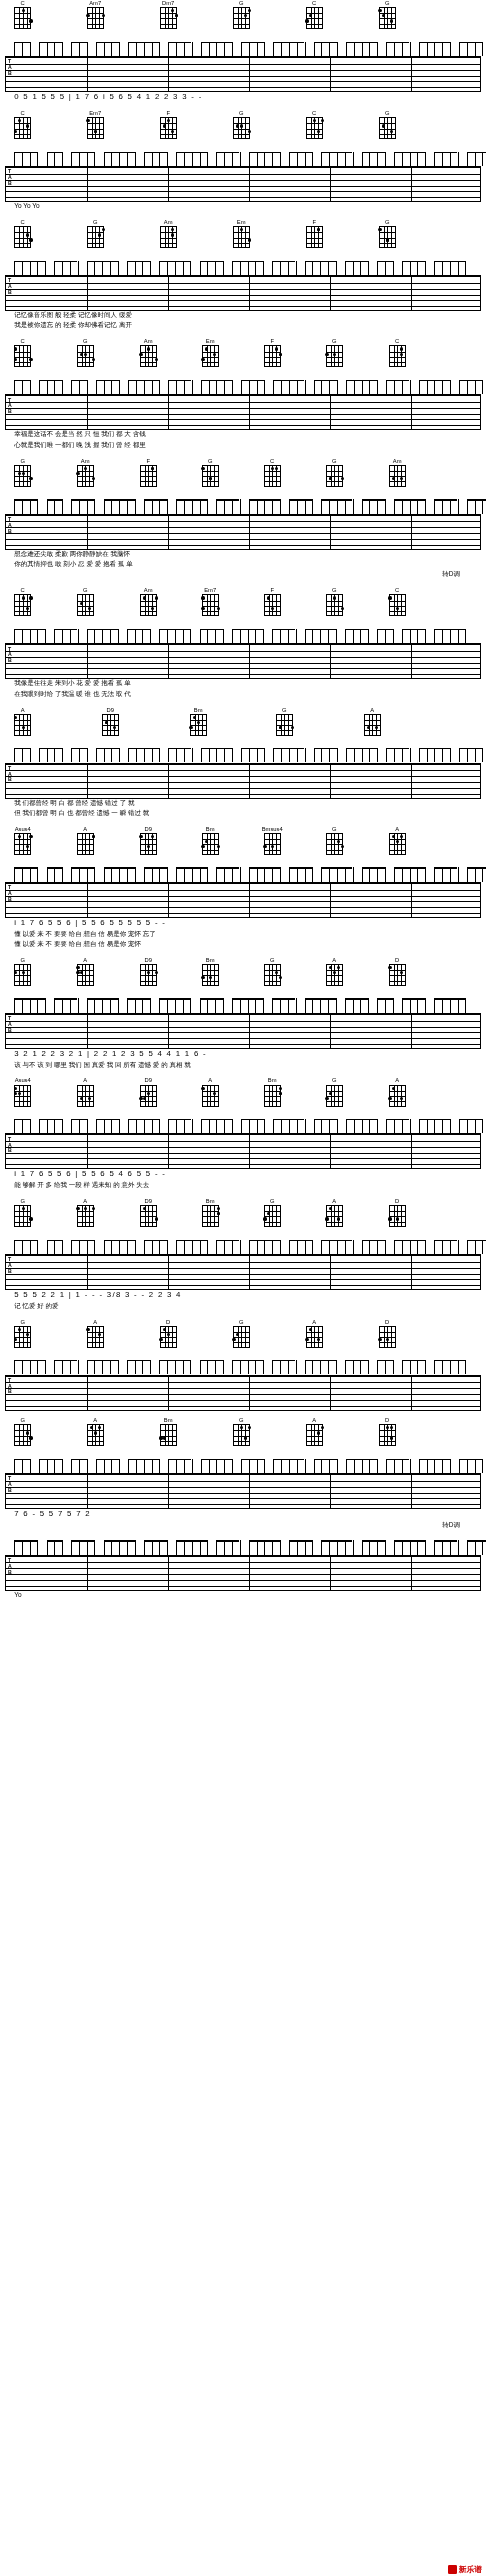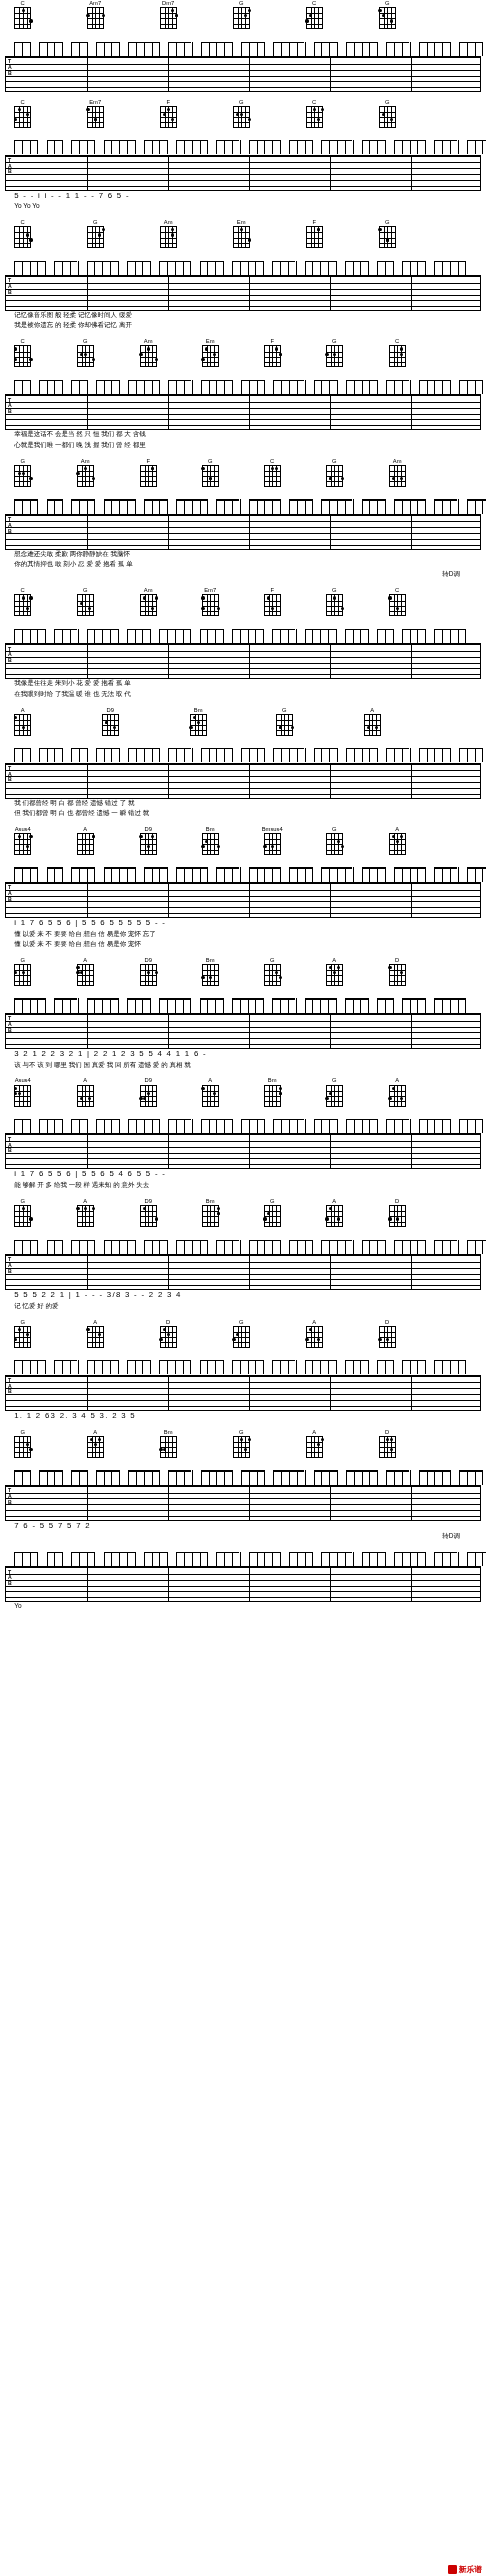--- a/index.html
+++ b/index.html
@@ -220,20 +220,23 @@
             <span>T</span>
             <span>A</span>
             <span>B</span>
           </div>
           <div class="bar" style="left: 81px;"></div>
           <div class="bar" style="left: 162px;"></div>
           <div class="bar" style="left: 243px;"></div>
           <div class="bar" style="left: 324px;"></div>
           <div class="bar" style="left: 405px;"></div>
         </div>
+        <div class="numrow">
+          <span style="left: 9px; letter-spacing: 1.3px;">0 5 1 5 5   5 | 1 7 6  i   5   6 5 4   1  2  2 3 3  - -</span>
+        </div>
       </div>
       <div class="system">
         <div class="chordrow">
           <div class="chordbox" style="left: 6.5px;">
             <div class="chordname">C</div>
             <div class="grid">
               <i class="v v1"></i>
               <i class="v v2"></i>
               <i class="v v3"></i>
               <i class="h h1"></i>
@@ -399,23 +402,20 @@
             <span>T</span>
             <span>A</span>
             <span>B</span>
           </div>
           <div class="bar" style="left: 81px;"></div>
           <div class="bar" style="left: 162px;"></div>
           <div class="bar" style="left: 243px;"></div>
           <div class="bar" style="left: 324px;"></div>
           <div class="bar" style="left: 405px;"></div>
         </div>
-        <div class="numrow">
-          <span style="left: 9px; letter-spacing: 1.3px;">5 - - i  i   -  -  1  1  -  -  7 6 5 -</span>
-        </div>
         <div class="lyricrow">
           <span style="left: 9px;">Yo                Yo                Yo</span>
         </div>
       </div>
       <div class="system">
         <div class="chordrow">
           <div class="chordbox" style="left: 6.5px;">
             <div class="chordname">C</div>
             <div class="grid">
               <i class="v v1"></i>
@@ -2302,23 +2302,20 @@
           <div class="tabmark">
             <span>T</span>
             <span>A</span>
             <span>B</span>
           </div>
           <div class="bar" style="left: 81px;"></div>
           <div class="bar" style="left: 162px;"></div>
           <div class="bar" style="left: 243px;"></div>
           <div class="bar" style="left: 324px;"></div>
           <div class="bar" style="left: 405px;"></div>
-        </div>
-        <div class="numrow">
-          <span style="left: 9px; letter-spacing: 1.3px;">1.   1 2 63       2.   3 4 5       3.   2 3 5</span>
         </div>
       </div>
       <div class="system">
         <div class="chordrow">
           <div class="chordbox" style="left: 6.5px;">
             <div class="chordname">G</div>
             <div class="grid">
               <i class="v v1"></i>
               <i class="v v2"></i>
               <i class="v v3"></i>

